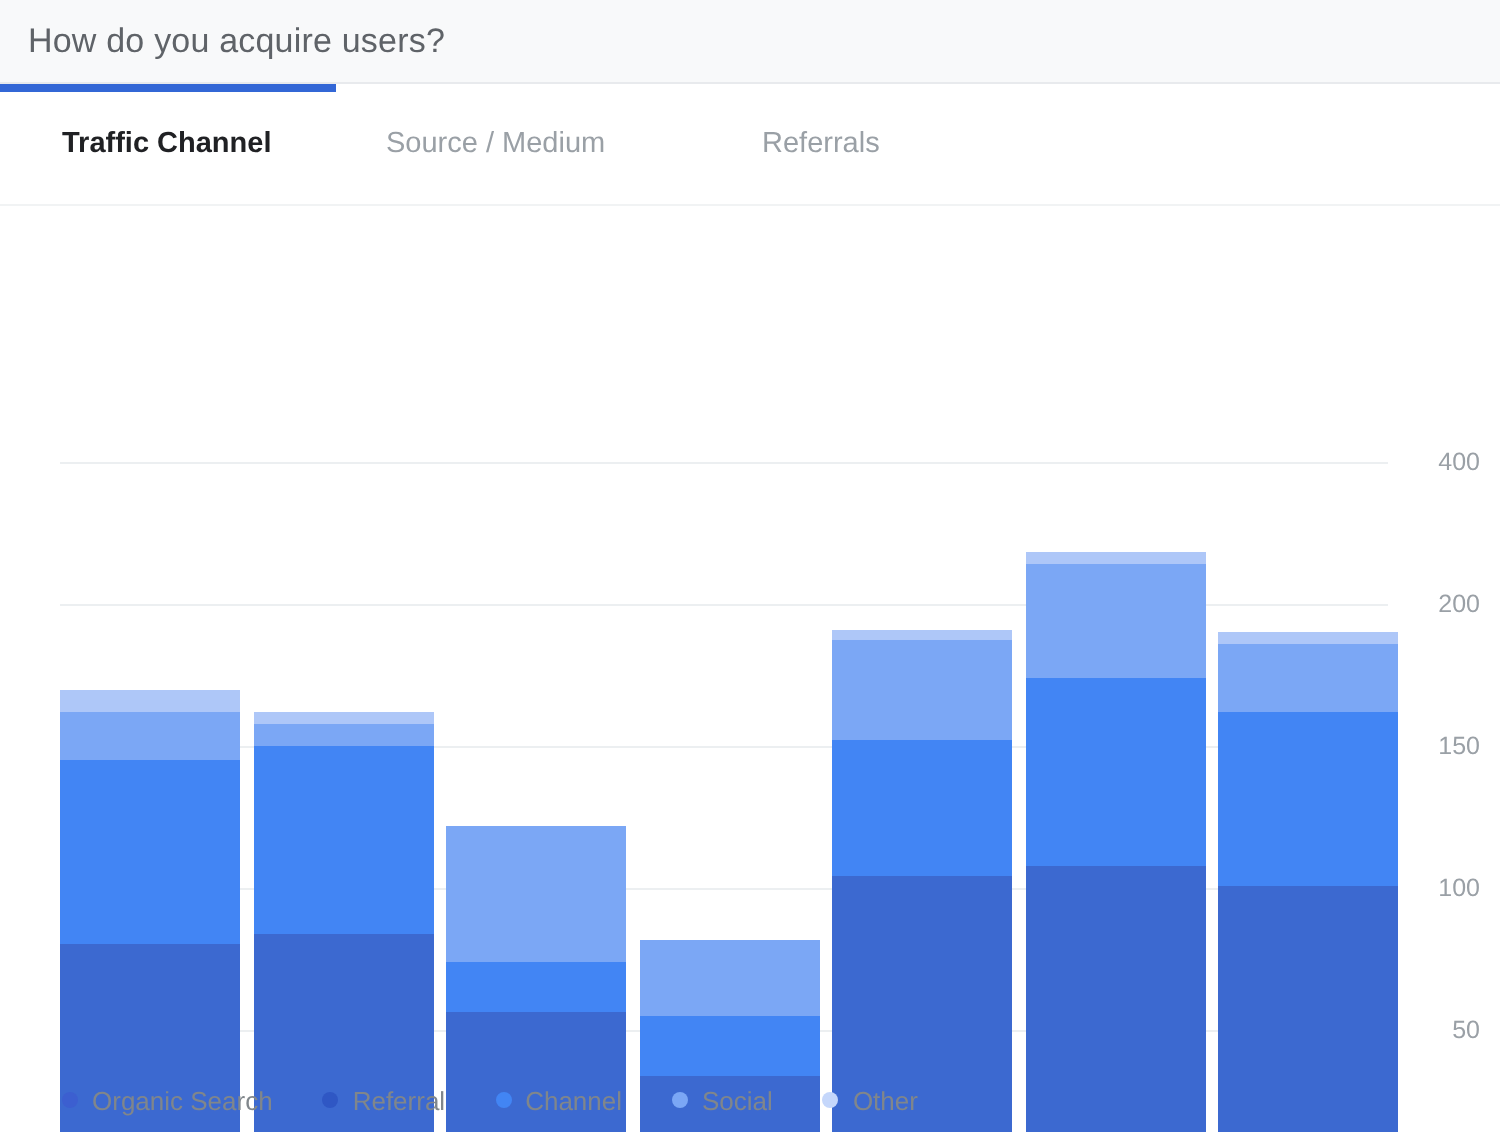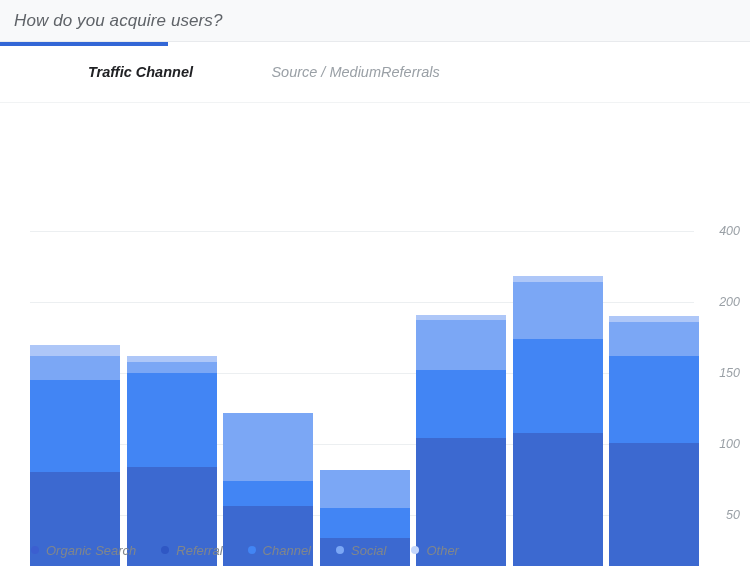--- a/index.html
+++ b/index.html
@@ -14,21 +14,20 @@
     overflow: hidden;
     position: relative;
   }
 
   .card {
     width: 750px;
     height: 566px;
     background: #ffffff;
     position: relative;
     box-sizing: border-box;
-    font-style: italic;
   }
 
   
   .card-header {
     height: 42px;
     background: #f8f9fa;
     border-bottom: 1px solid #e8eaed;
     display: flex;
     align-items: center;
     padding: 0 14px;
@@ -56,21 +55,20 @@
     width: 168px;
     height: 4px;
     background: #3367d6;
   }
   .tabs {
     display: flex;
     align-items: center;
     height: 100%;
     padding-left: 31px;
     box-sizing: border-box;
-    text-align: right;
   }
   .tab {
     font-size: 14.5px;
     color: #9aa0a6;
     white-space: nowrap;
     cursor: pointer;
     user-select: none;
   }
   .tab.active {
     color: #202124;

